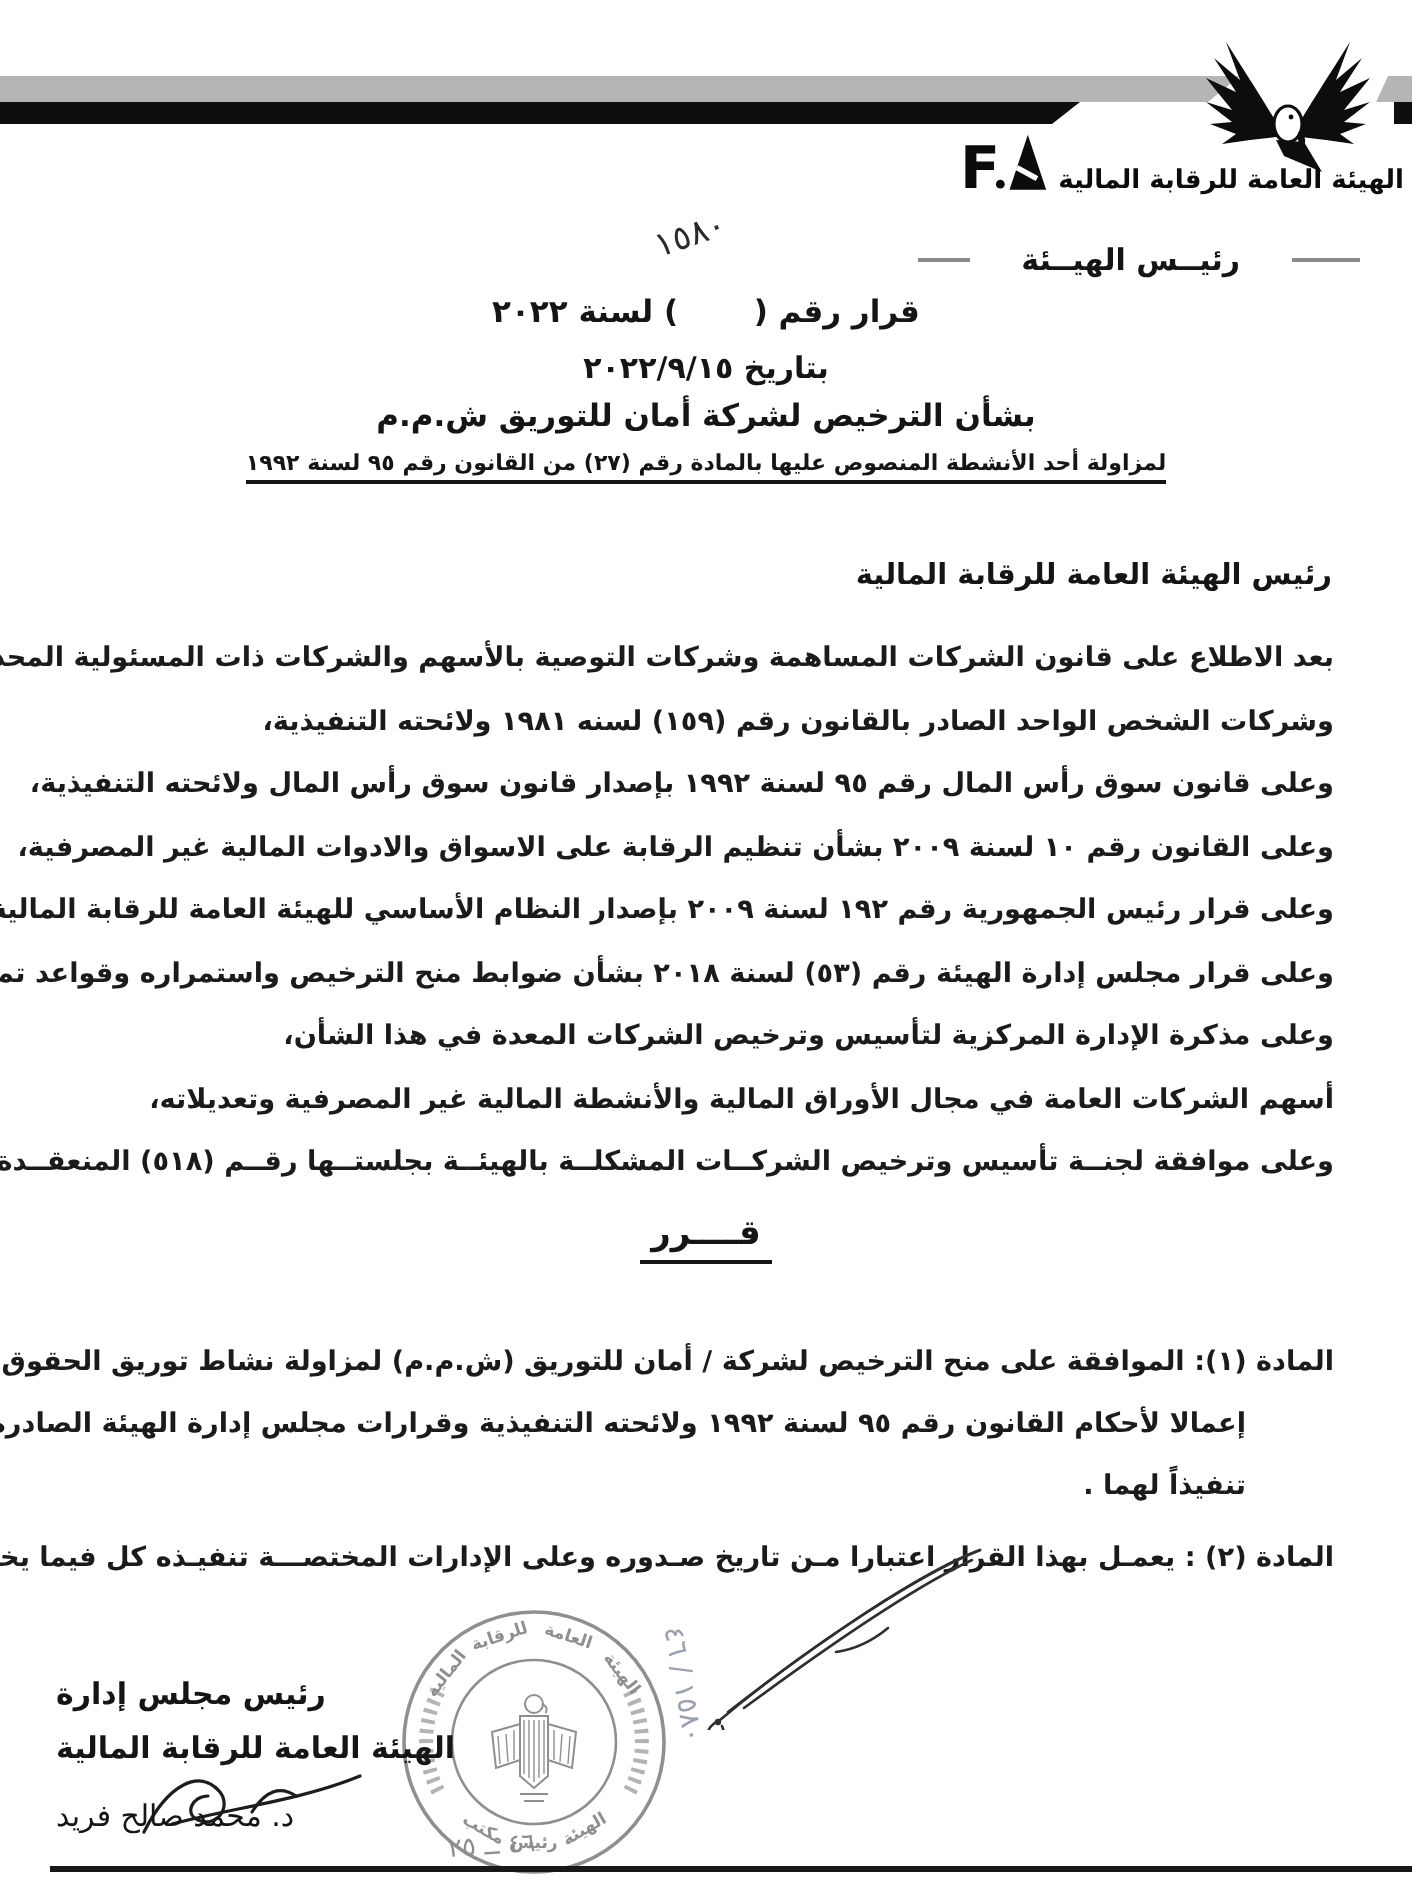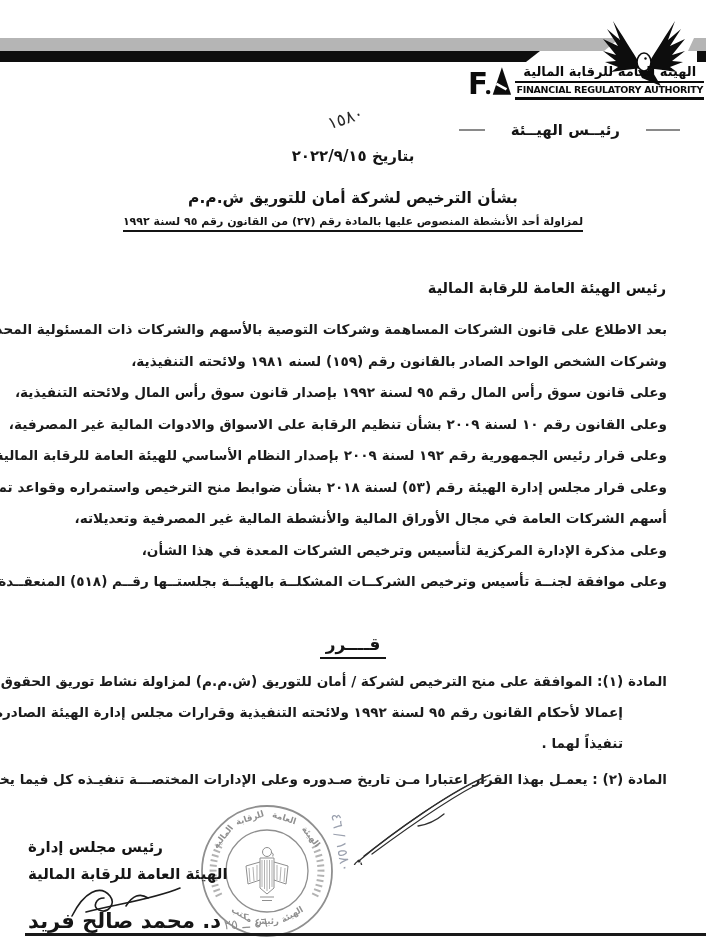--- a/index.html
+++ b/index.html
@@ -28,51 +28,51 @@
   
   .chairman{top:121px;right:26px;display:flex;align-items:center;gap:26px;direction:rtl;}
   .chairman .dash{display:inline-block;height:2px;background:#8a8a8a;}
   .chairman .d1{width:34px;} .chairman .d2{width:26px;}
   .chairman .lbl{font-size:15px;font-weight:bold;white-space:nowrap;}
 
   
   .title-block{top:147px;left:0;width:706px;text-align:center;direction:rtl;}
   .t-line{font-weight:bold;}
   .t1{font-size:15.5px;margin-bottom:10px;}
-  .t2{font-size:15px;margin-bottom:24px;}
+  .t2{font-size:15px;margin-bottom:6px;}
   .t3{font-size:15.5px;margin-bottom:8px;text-align:center;}
   .t4{font-size:11px;}
   .t4 span{border-bottom:2px solid #141414;padding-bottom:2px;}
 
   .hand-top{top:108px;left:327px;font-size:17px;color:#2a2a2a;letter-spacing:3px;
     transform:rotate(-19deg);direction:rtl;}
 
   
   .sec-heading{top:280px;right:40px;font-size:14.5px;font-weight:bold;direction:rtl;}
   .preamble{top:314px;right:39px;left:36px;direction:rtl;text-align:right;
     font-size:13.6px;font-weight:bold;line-height:31.5px;color:#1b1b1b;}
   .preamble .pl{white-space:nowrap;overflow:visible;}
 
-  .decree-word{top:634px;left:0;width:706px;text-align:center;}
+  .decree-word{top:607px;left:0;width:706px;text-align:center;}
   .decree-word span{font-size:17px;font-weight:bold;border-bottom:2.5px solid #141414;
     padding:0 6px 3px 6px;}
 
   
   .articles{top:666px;right:39px;left:36px;direction:rtl;text-align:right;
     font-size:13.6px;font-weight:bold;line-height:31px;color:#1b1b1b;}
   .art-label{font-weight:bold;}
   .art-cont{padding-right:44px;white-space:nowrap;}
   .article{white-space:nowrap;}
   .article.a2{margin-top:5px;}
 
   
   .sign-block{top:838px;left:28px;width:206px;text-align:left;direction:rtl;}
   .sign-t1{font-size:15px;font-weight:bold;margin-bottom:9px;}
   .sign-t2{font-size:15px;font-weight:bold;}
-  .sign-name{font-size:21px;font-weight:bold;margin-top:26px;position:relative;z-index:2;}
+  .sign-name{font-size:15px;font-weight:normal;margin-top:16px;position:relative;z-index:2;}
   .sign-svg2{position:absolute;left:38px;top:40px;z-index:1;}
 
   .pen-sign{top:770px;left:348px;}
 
   .hand-side{top:812px;left:344px;font-size:14px;color:#9aa0ae;letter-spacing:2px;
     transform:rotate(80deg);transform-origin:left top;direction:rtl;white-space:nowrap;}
   .hand-bottom{top:916px;left:224px;font-size:13px;color:#8d8d8d;letter-spacing:2px;
     transform:rotate(-4deg);direction:rtl;}
 
   .bottom-rule{top:933px;left:25px;width:681px;height:3px;background:#181818;}
@@ -100,48 +100,48 @@
 
   <div class="abs logo-block">
     <svg width="44" height="36" viewBox="0 0 48 36">
       <text x="0" y="31" font-family="DejaVu Sans, sans-serif" font-size="32" font-weight="bold" fill="#0c0c0c">F</text>
       <circle cx="22" cy="29" r="2.4" fill="#0c0c0c"></circle>
       <polygon points="27,32 37,2 47,32" fill="#0c0c0c"></polygon>
       <line x1="31" y1="20" x2="42" y2="26" stroke="#ffffff" stroke-width="3"></line>
     </svg>
     <div class="logo-texts">
       <div class="logo-ar">الهيئة العامة للرقابة المالية</div>
-      <div class="logo-en">FINANCIAL REGULATORY AUTHORITY</div>
     </div>
   </div>
 
   <div class="abs chairman">
     <span class="dash d1"></span>
     <span class="lbl">رئيــس الهيــئة</span>
     <span class="dash d2"></span>
   </div>
 
   <div class="abs hand-top">١٥٨٠</div>
 
   <div class="abs title-block">
+    <div class="t-line t1">قرار رقم (&nbsp;&nbsp;&nbsp;&nbsp;&nbsp;&nbsp;&nbsp;) لسنة ٢٠٢٢</div>
     <div class="t-line t2">بتاريخ ٢٠٢٢/٩/١٥</div>
     <div class="t-line t3">بشأن الترخيص لشركة أمان للتوريق ش.م.م</div>
     <div class="t-line t4"><span>لمزاولة أحد الأنشطة المنصوص عليها بالمادة رقم (٢٧) من القانون رقم ٩٥ لسنة ١٩٩٢</span></div>
   </div>
 
   <div class="abs sec-heading">رئيس الهيئة العامة للرقابة المالية</div>
   <div class="abs preamble">
     <div class="pl">بعد الاطلاع على قانون الشركات المساهمة وشركات التوصية بالأسهم والشركات ذات المسئولية المحدودة</div>
     <div class="pl">وشركات الشخص الواحد الصادر بالقانون رقم (١٥٩) لسنه ١٩٨١ ولائحته التنفيذية،</div>
     <div class="pl">وعلى قانون سوق رأس المال رقم ٩٥ لسنة ١٩٩٢ بإصدار قانون سوق رأس المال ولائحته التنفيذية،</div>
     <div class="pl">وعلى القانون رقم ١٠ لسنة ٢٠٠٩ بشأن تنظيم الرقابة على الاسواق والادوات المالية غير المصرفية،</div>
     <div class="pl">وعلى قرار رئيس الجمهورية رقم ١٩٢ لسنة ٢٠٠٩ بإصدار النظام الأساسي للهيئة العامة للرقابة المالية،</div>
     <div class="pl">وعلى قرار مجلس إدارة الهيئة رقم (٥٣) لسنة ٢٠١٨ بشأن ضوابط منح الترخيص واستمراره وقواعد تملك</div>
+    <div class="pl">وعلى مذكرة الإدارة المركزية لتأسيس وترخيص الشركات المعدة في هذا الشأن،</div>
     <div class="pl">أسهم الشركات العامة في مجال الأوراق المالية والأنشطة المالية غير المصرفية وتعديلاته،</div>
-    <div class="pl">وعلى مذكرة الإدارة المركزية لتأسيس وترخيص الشركات المعدة في هذا الشأن،</div>
     <div class="pl">وعلى موافقة لجنــة تأسيس وترخيص الشركــات المشكلــة بالهيئــة بجلستــها رقــم (٥١٨) المنعقــدة بتاريخ</div>
   </div>
 
   <div class="abs decree-word">
     <span>قــــرر</span>
   </div>
 
   <div class="abs articles">
     <div class="article">
       <span class="art-label">المادة (١):</span>

